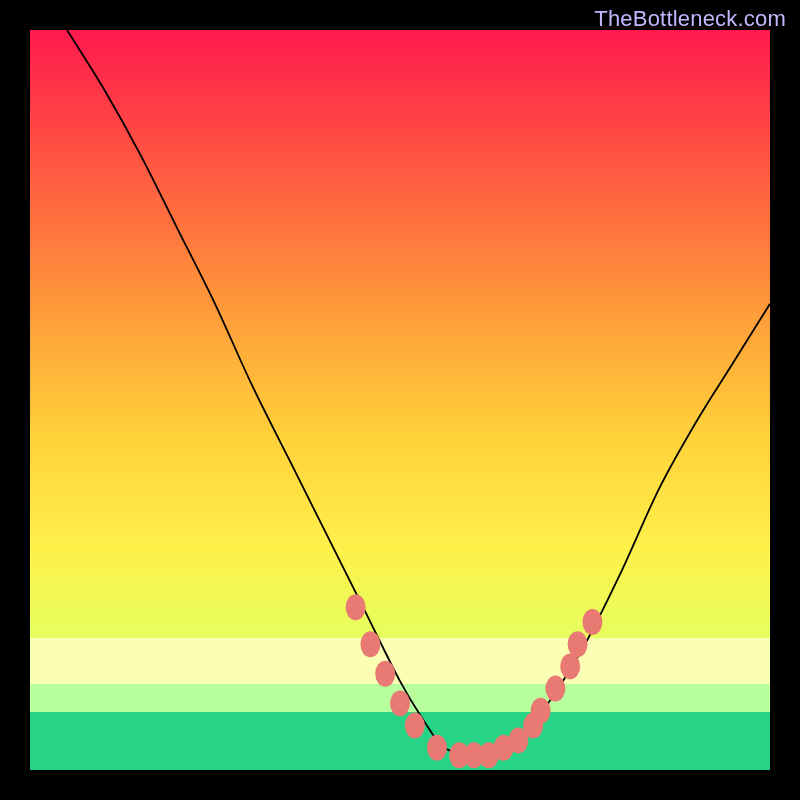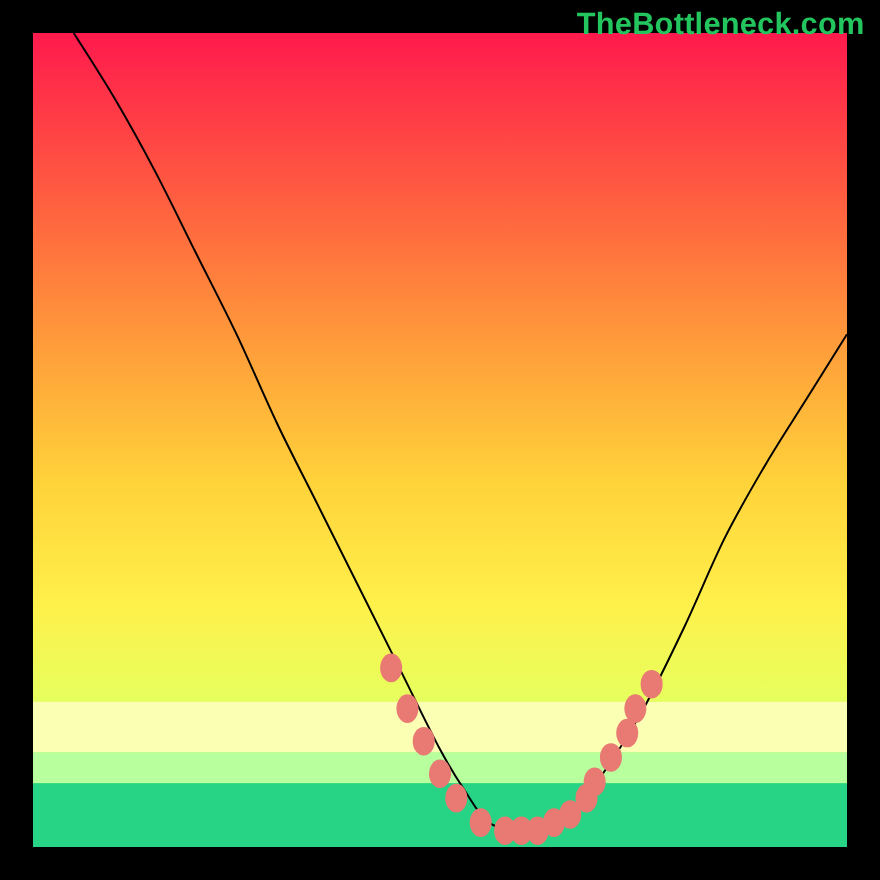--- a/index.html
+++ b/index.html
@@ -38,23 +38,23 @@
   }
   .band-green-bottom {
     position: absolute;
     left: 0; right: 0;
     bottom: 0; height: 58px;
     background: #27d486;
   }
   .brand {
     position: absolute;
     top: 6px; right: 14px;
-    color: #22c55e;
-    font-size: 28px;
-    font-weight: 700;
+    color: #c4b5fd;
+    font-size: 22px;
+    font-weight: 400;
     letter-spacing: 0.2px;
     user-select: none;
   }
   svg.curve {
     position: absolute; inset: 0;
     width: 100%; height: 100%;
   }
   .curve path {
     fill: none;
     stroke: #000;

